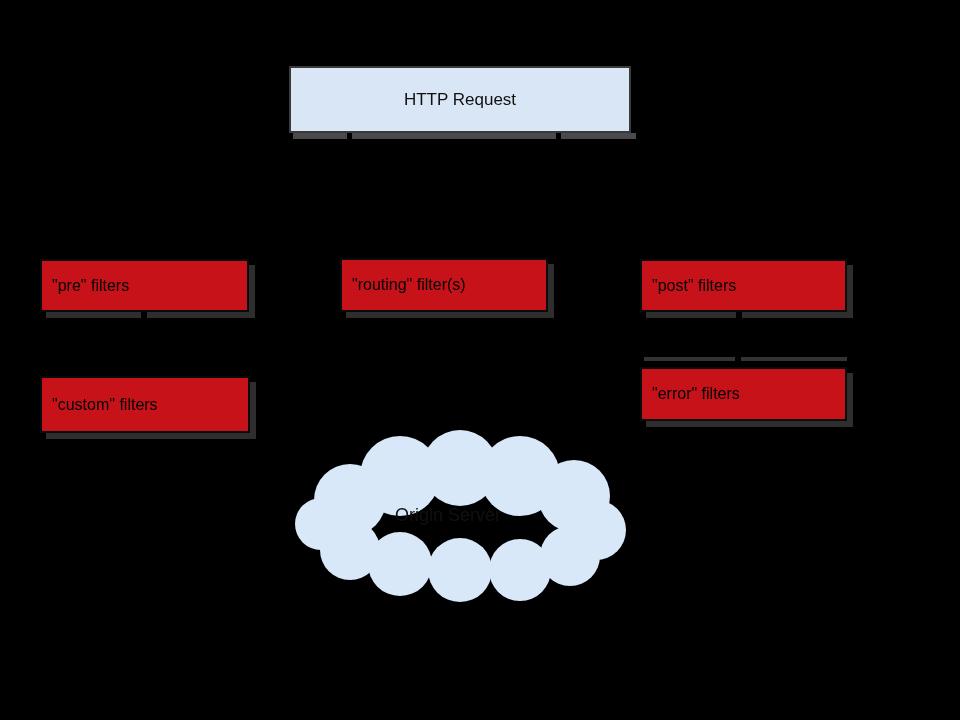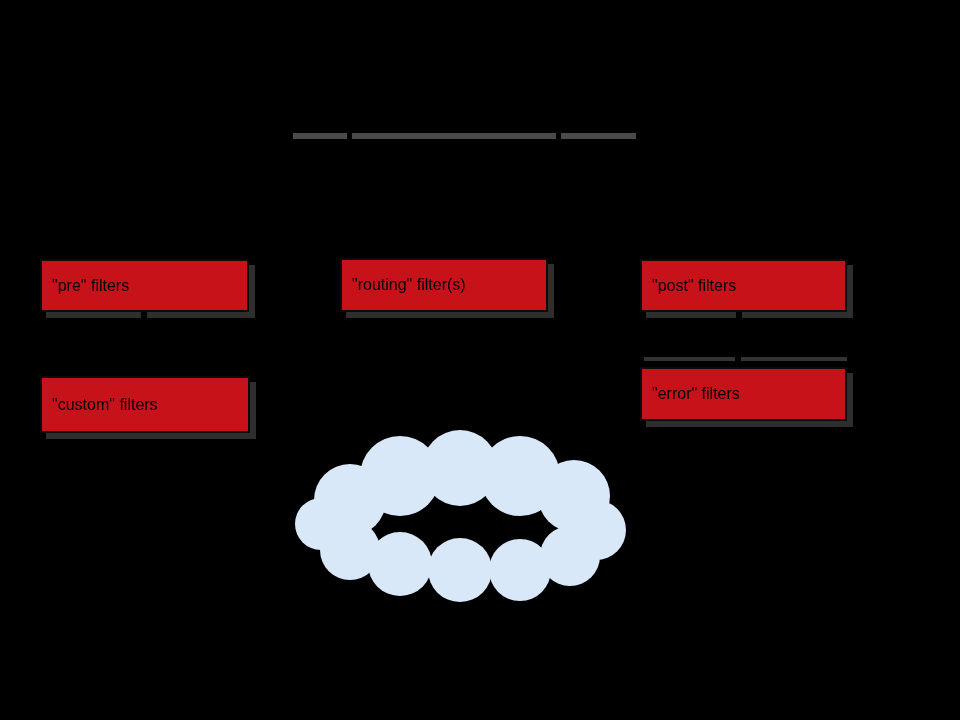--- a/index.html
+++ b/index.html
@@ -94,20 +94,23 @@
     text-align: center;
     color: #111111;
     font-size: 18px;
   }
 </style>
 </head>
 <body>
 
 <div class="stage">
 
+  <div class="box request-box">
+    <span class="label">HTTP Request</span>
+  </div>
 
   <div class="shadow-strip ss-request"></div>
   <div class="shadow-gap sg-1"></div>
   <div class="shadow-gap sg-2"></div>
 
   <div class="box filter-box fb-pre">
     <span class="label">"pre" filters</span>
   </div>
 
   <div class="box filter-box fb-routing">
@@ -154,14 +157,15 @@
       <circle cx="286" cy="66" r="36"></circle>
       <circle cx="308" cy="100" r="30"></circle>
       <circle cx="282" cy="126" r="30"></circle>
       <circle cx="232" cy="140" r="31"></circle>
       <circle cx="172" cy="140" r="32"></circle>
       <circle cx="112" cy="134" r="32"></circle>
       <circle cx="62" cy="120" r="30"></circle>
       <circle cx="33" cy="94" r="26"></circle>
     </g>
   </svg>
+  <div class="cloud-label">Origin Server</div>
 
 </div>
 
 </body></html>

